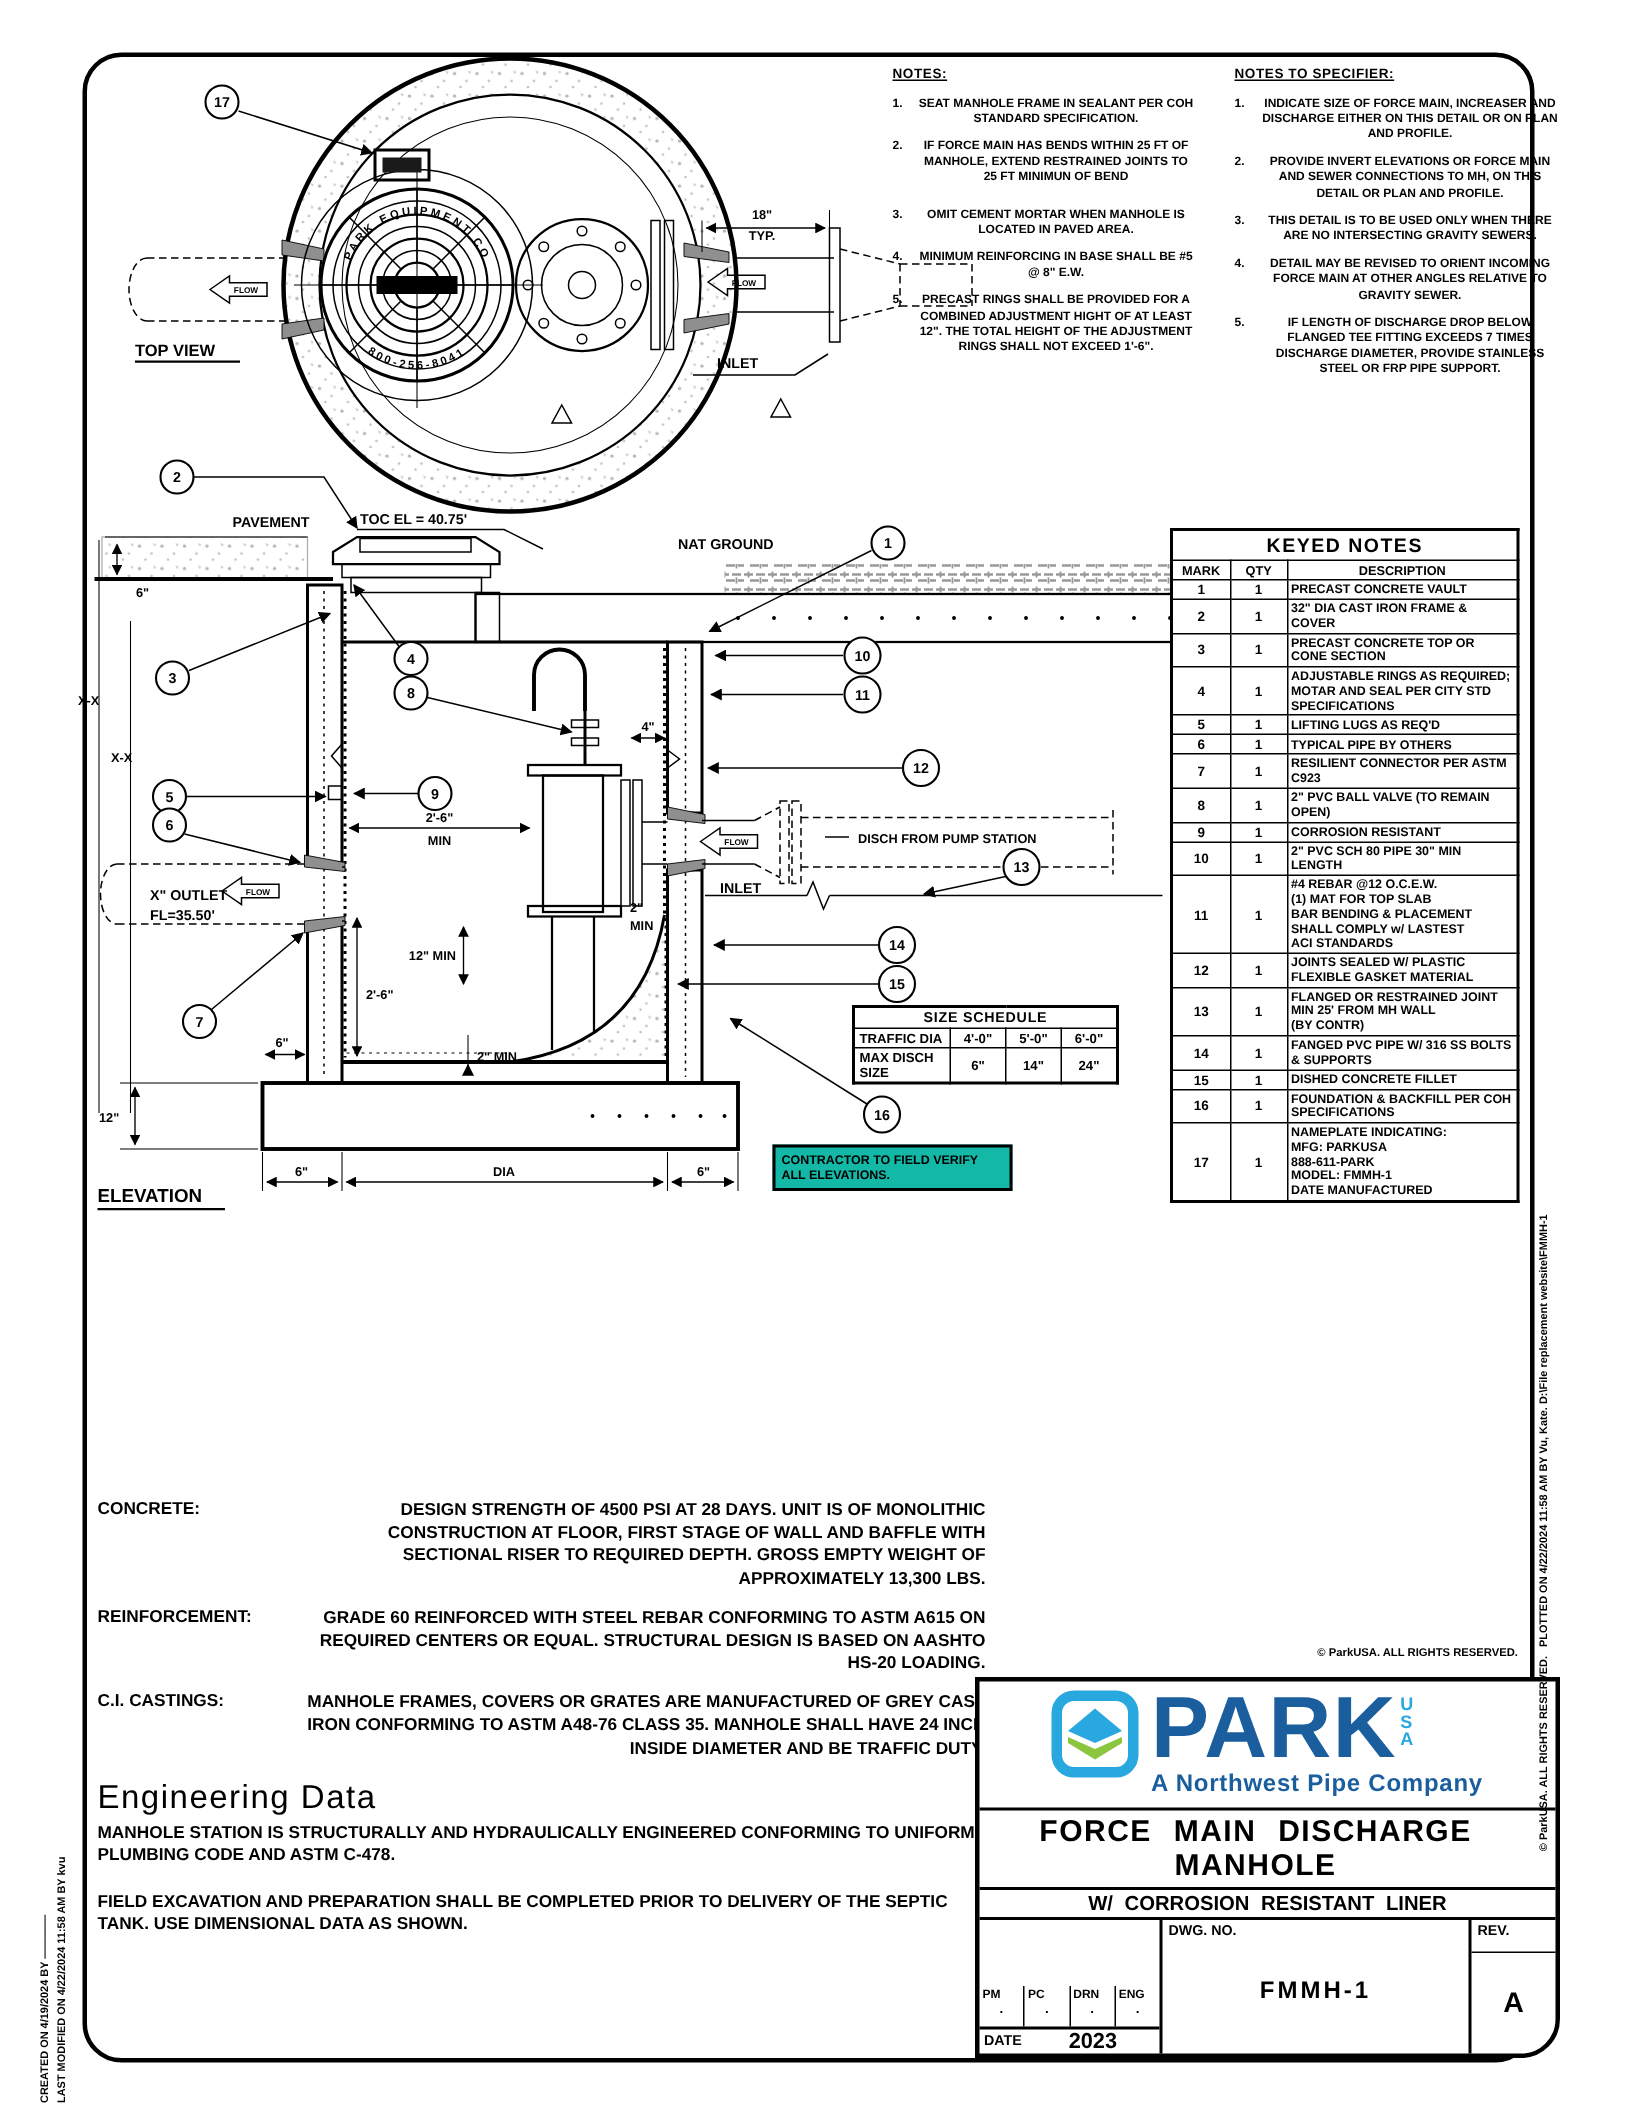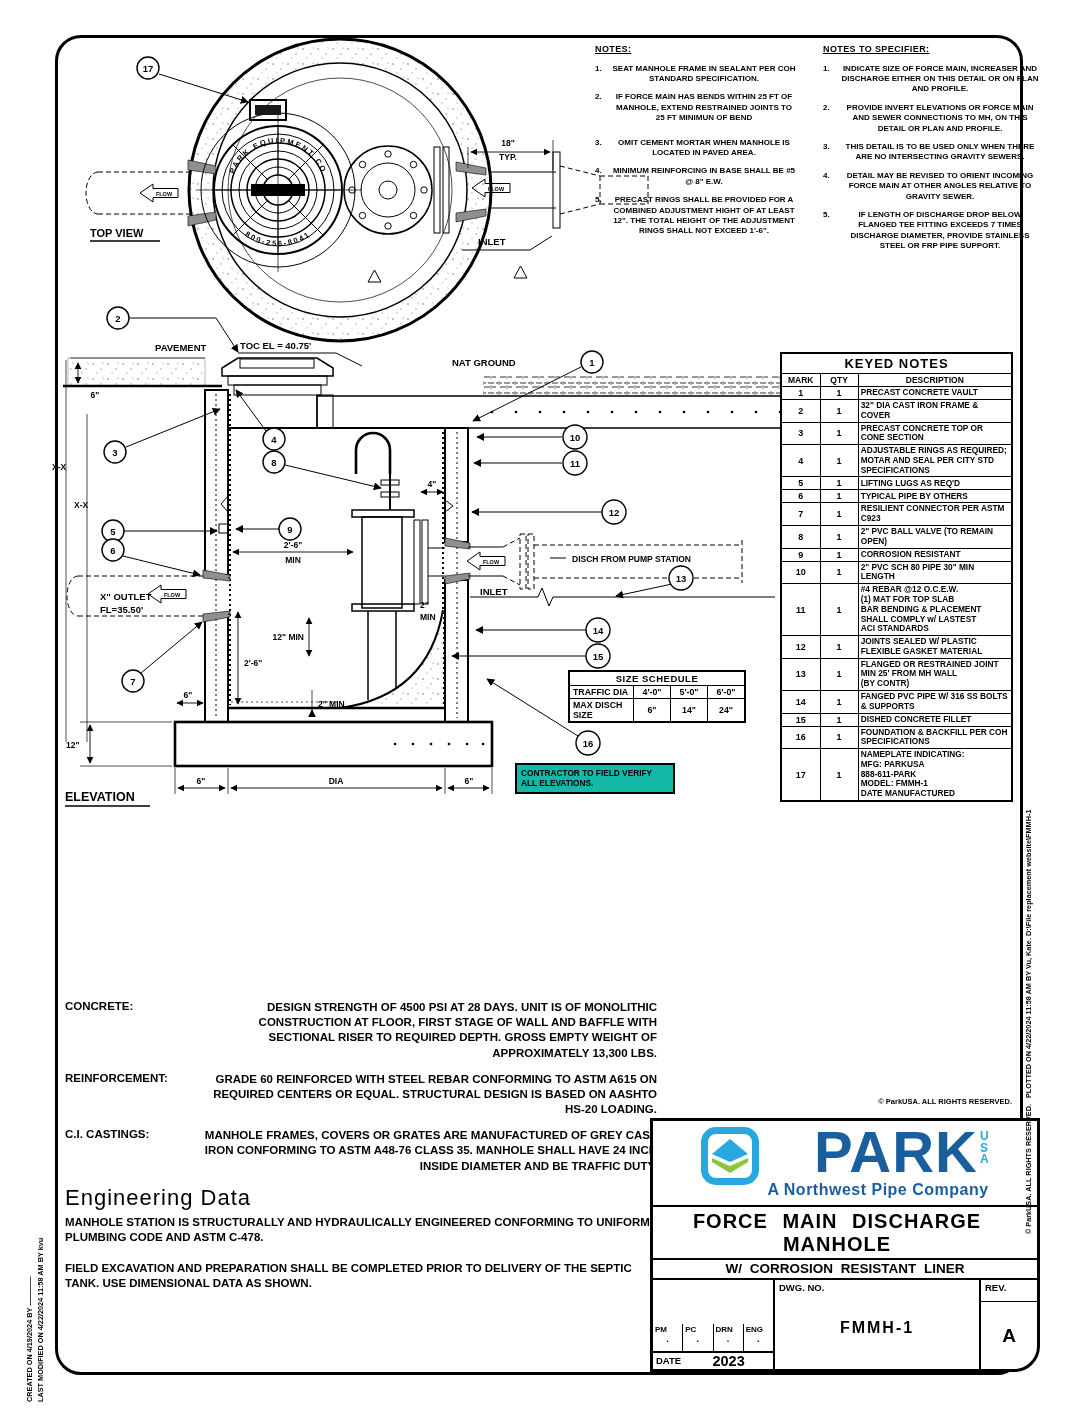--- a/index.html
+++ b/index.html
@@ -49,21 +49,21 @@
   .spec-lbl{width:136px;flex:none;font-weight:700;font-size:11.5px;}
   .spec-txt{flex:1;font-weight:700;font-size:11.5px;line-height:1.32;text-align:right;}
   .eng-p{font-weight:700;font-size:11.5px;line-height:1.32;margin:0 0 16px 0;}
   
   #tblock{left:650px;top:1118px;width:390px;height:254px;border:3px solid #000;
     border-radius:0 0 26px 0;background:#fff;box-sizing:border-box;display:flex;flex-direction:column;}
   #logoarea{height:138px;border-bottom:2.5px solid #000;display:flex;align-items:center;justify-content:center;}
   #logo{display:flex;align-items:flex-start;}
   #logoicon{width:58px;height:58px;border:7px solid #29a8df;border-radius:15px;margin-right:8px;
     display:flex;align-items:center;justify-content:center;box-sizing:border-box;}
-  #logotxt{display:flex;flex-direction:column;align-items:flex-end;}
+  #logotxt{display:flex;flex-direction:column;}
   #parkrow{display:flex;align-items:flex-start;}
   #parkword{font-size:58px;font-weight:900;color:#1b5e9e;letter-spacing:1px;line-height:.85;}
   #usastack{display:flex;flex-direction:column;font-size:12px;font-weight:900;color:#29a8df;
     line-height:.95;margin-left:2px;margin-top:4px;}
   #tagline{font-size:16px;font-weight:700;color:#1b5e9e;letter-spacing:.5px;margin-top:4px;}
   #ttl1{font-size:20px;font-weight:700;text-align:center;letter-spacing:1px;word-spacing:8px;
     padding:3px 16px 2px 0;border-bottom:2px solid #000;}
   #ttl2{font-size:13.5px;font-weight:700;text-align:center;word-spacing:4px;padding:1px 0 2px 0;
     border-bottom:2.5px solid #000;}
   #tgrid{flex:1;display:flex;}

